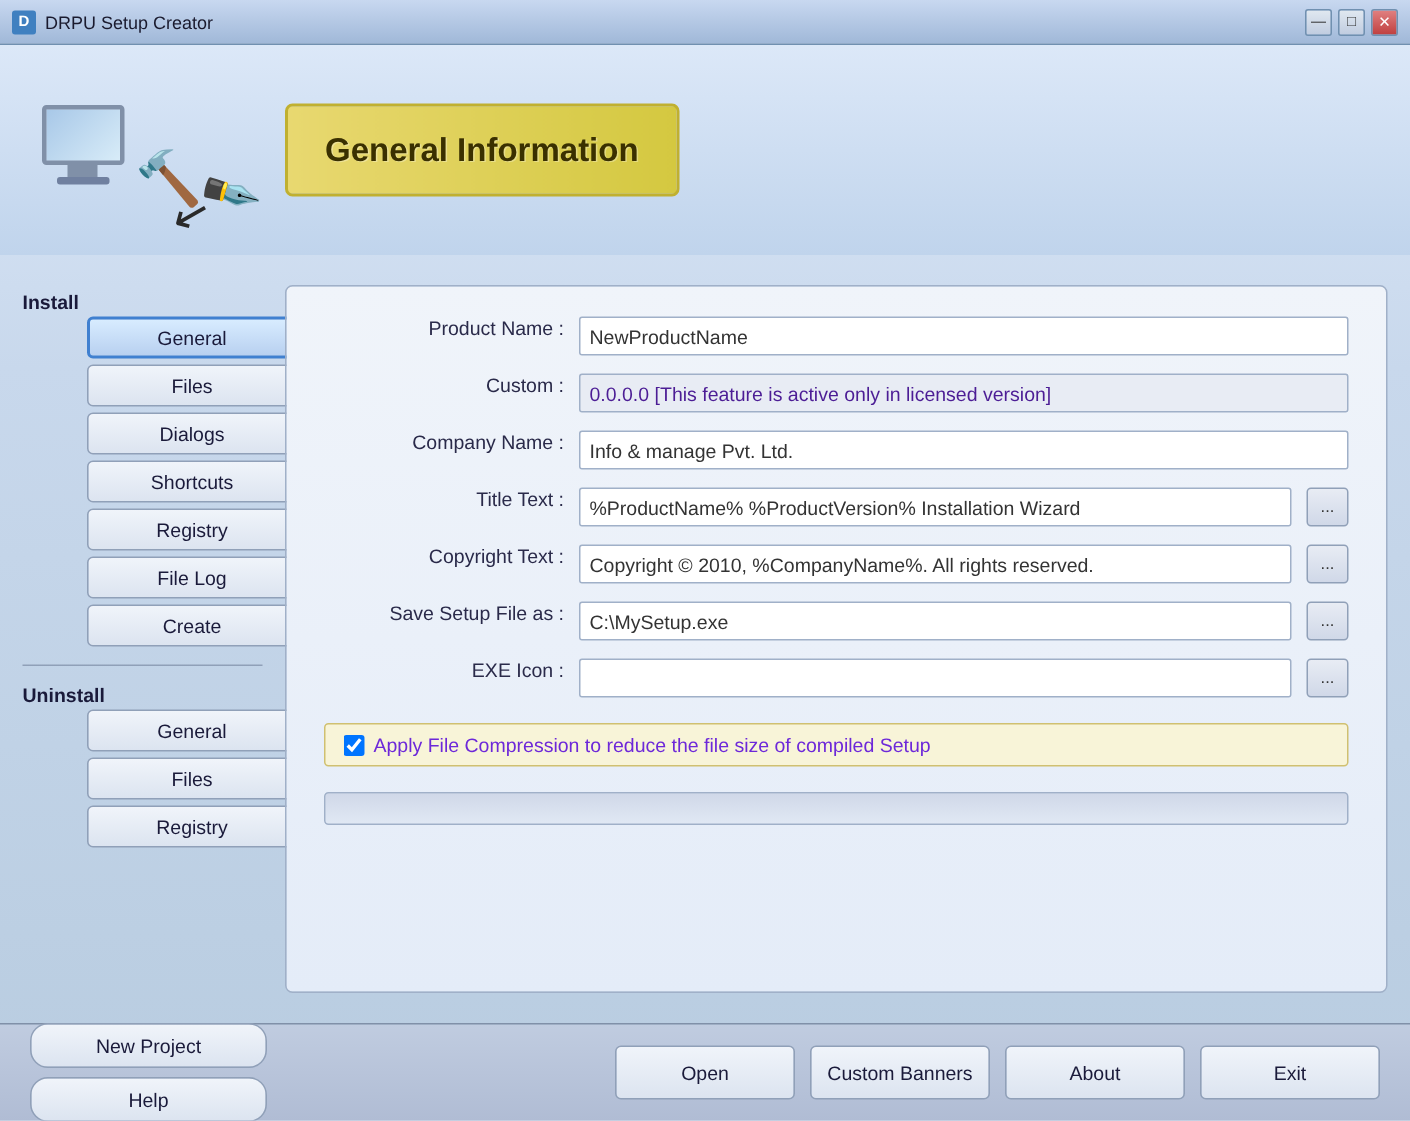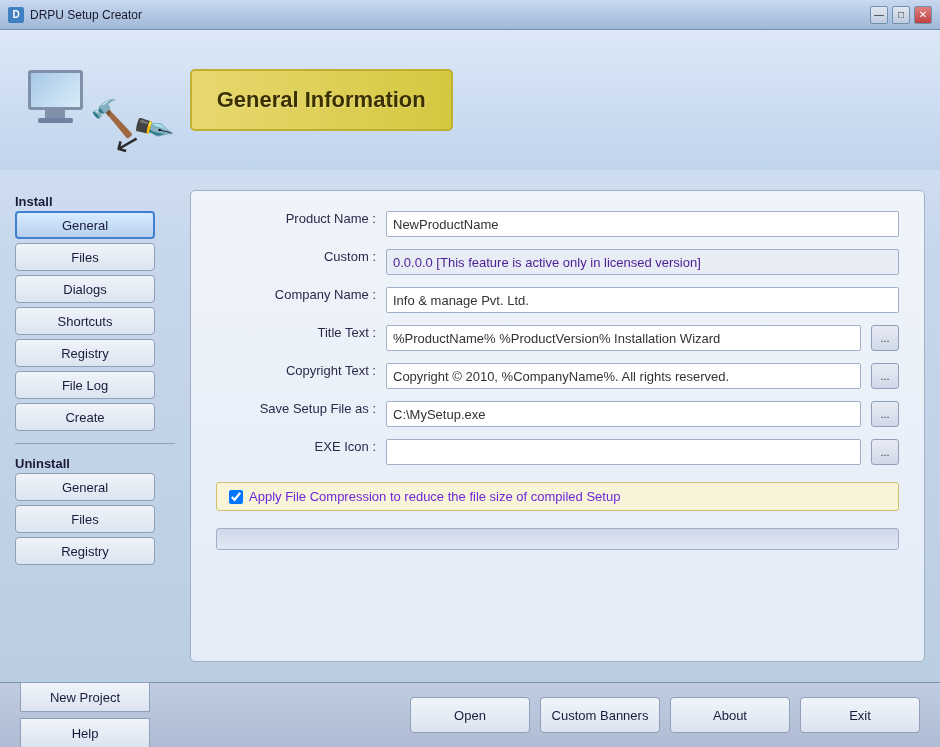--- a/index.html
+++ b/index.html
@@ -157,20 +157,21 @@
       background: linear-gradient(to bottom, #f0f4fa, #dce4f0);
       border: 1px solid #90a0b8;
       border-radius: 4px;
       font-size: 13px;
       color: #1a1a3a;
       cursor: pointer;
       margin-bottom: 4px;
       display: flex;
       align-items: center;
       justify-content: center;
+      margin-left: 43px;
     }
     .sidebar-btn.active {
       background: linear-gradient(to bottom, #d8ecff, #b8d0f0);
       border: 2px solid #4080d0;
       border-radius: 4px;
     }
     .sidebar-separator {
       height: 1px;
       background: #90a0b8;
       margin: 8px 0;
@@ -264,25 +265,25 @@
       align-items: center;
       justify-content: space-between;
       padding: 0 20px;
     }
     .bottom-left {
       display: flex;
       flex-direction: column;
       gap: 6px;
     }
     .bottom-btn {
-      width: 130px;
+      width: 158px;
       height: 30px;
       background: linear-gradient(to bottom, #f0f4fa, #dce4f0);
       border: 1px solid #90a0b8;
-      border-radius: 0;
+      border-radius: 12px;
       font-size: 13px;
       color: #1a1a3a;
       cursor: pointer;
       display: flex;
       align-items: center;
       justify-content: center;
     }
     .bottom-right {
       display: flex;
       gap: 10px;

